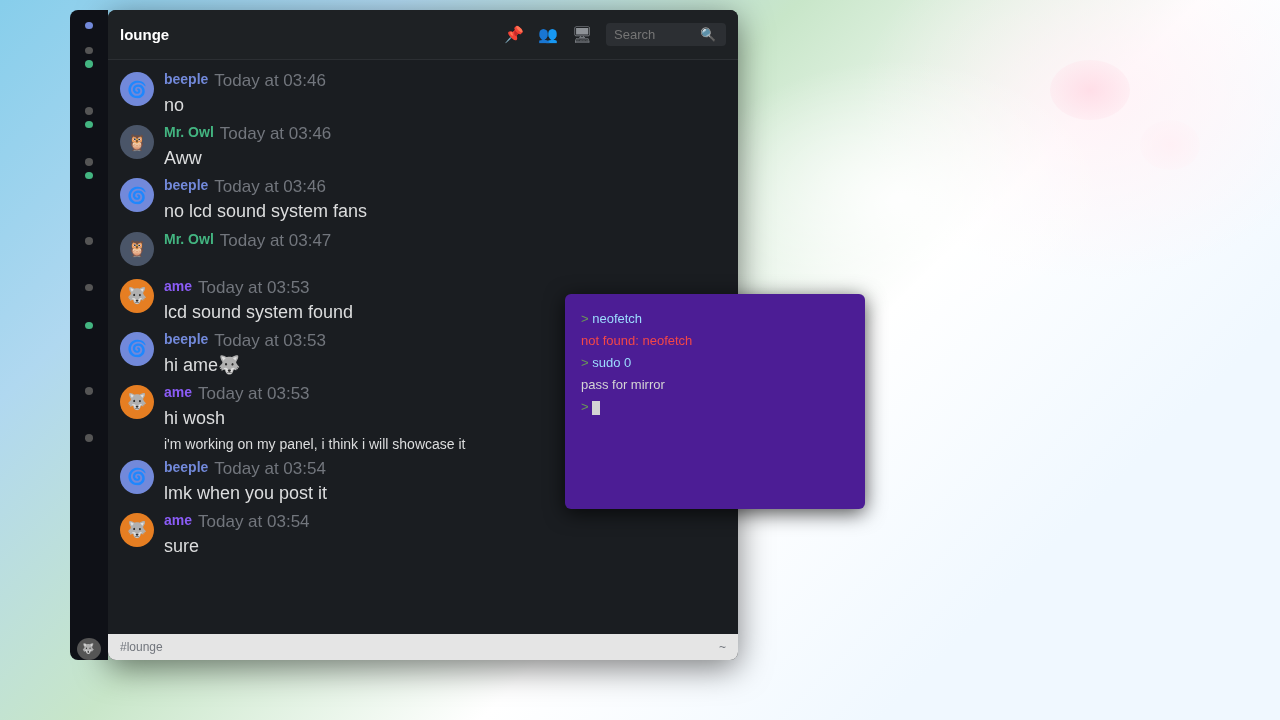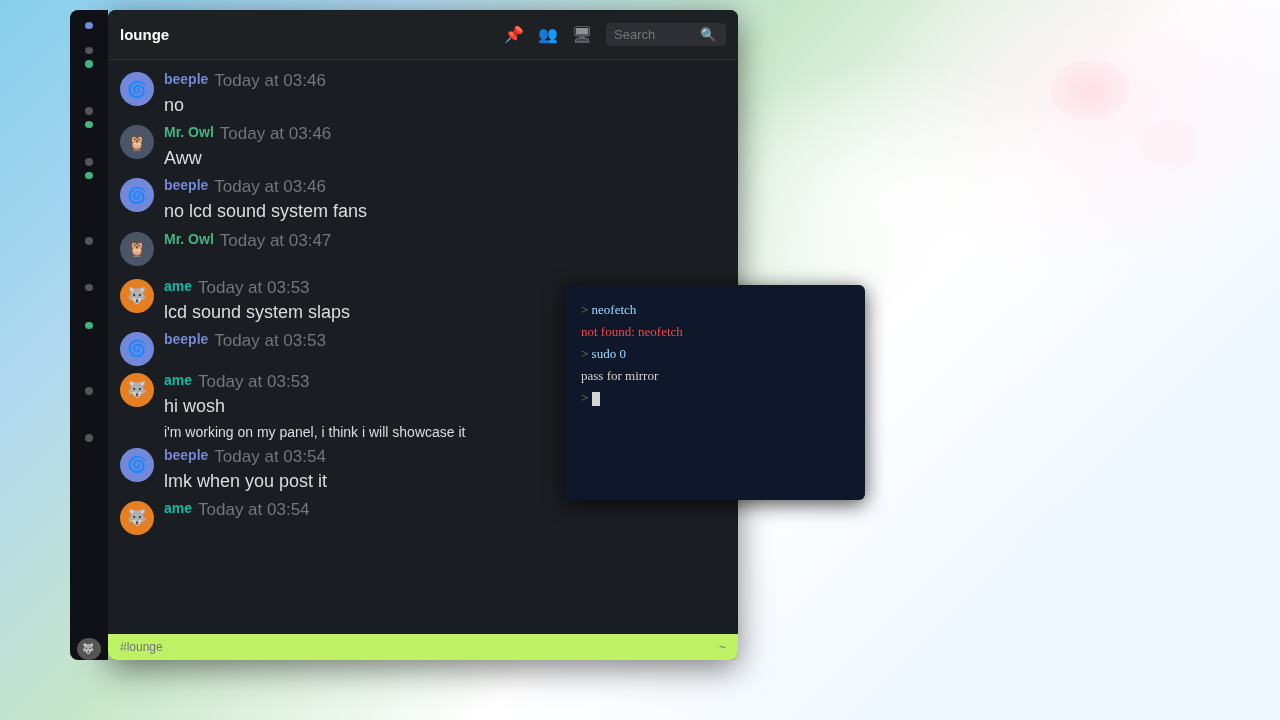--- a/index.html
+++ b/index.html
@@ -161,21 +161,21 @@
       align-items: flex-start;
       gap: 6px;
       margin-bottom: 2px;
     }
     .username {
       font-size: 14px;
       font-weight: 600;
     }
     .username-beeple { color: #7289da; }
     .username-owl { color: #43b581; }
-    .username-ame { color: #14b8a6; }
+    .username-ame { color: #8b5cf6; }
 
     .timestamp {
       color: #72767d;
       font-size: 17px;
     }
     .message-text {
       color: #dcddde;
       font-size: 18px;
       line-height: 1.4;
     }
@@ -199,49 +199,49 @@
       border-radius: 6px;
       padding: 10px 14px;
       color: #72767d;
       font-size: 14px;
       cursor: text;
     }
 
     
     .bottom-bar {
       height: 26px;
-      background: #bef264;
+      background: #e5e5e5;
       display: flex;
       align-items: center;
       justify-content: space-between;
       padding: 0 12px;
       flex-shrink: 0;
     }
     .channel-label {
       color: #72767d;
       font-size: 12px;
     }
     .tilde {
       color: #72767d;
       font-size: 12px;
     }
 
     
     .terminal-window {
       position: absolute;
-      top: 285px;
+      top: 294px;
       left: 565px;
       width: 300px;
       height: 215px;
-      background: #0f172a;
+      background: #4c1d95;
       border-radius: 6px;
       z-index: 15;
       overflow: hidden;
       box-shadow: 0 4px 20px rgba(0,0,0,0.7);
-      font-family: Liberation Serif, serif;
+      font-family: Liberation Sans, sans-serif;
     }
     .terminal-content {
       padding: 14px 16px;
       font-size: 13px;
       line-height: 1.7;
     }
     .term-prompt { color: #6a9955; }
     .term-command { color: #9cdcfe; }
     .term-error { color: #f44747; }
     .term-output { color: #d4d4d4; margin-top: 36px; }
@@ -364,31 +364,32 @@
       </div>
     </div>
 
     <div class="message-group" style="margin-top:6px;">
       <div class="avatar avatar-ame">🐺</div>
       <div class="message-content">
         <div class="message-header">
           <span class="username username-ame">ame</span>
           <span class="timestamp">Today at 03:53</span>
         </div>
-        <div class="message-text">lcd sound system slaps</div>
+        <div class="message-text">lcd sound system found</div>
       </div>
     </div>
 
     <div class="message-group">
       <div class="avatar avatar-beeple">🌀</div>
       <div class="message-content">
         <div class="message-header">
           <span class="username username-beeple">beeple</span>
           <span class="timestamp">Today at 03:53</span>
         </div>
+        <div class="message-text">hi ame🐺</div>
       </div>
     </div>
 
     <div class="message-group">
       <div class="avatar avatar-ame">🐺</div>
       <div class="message-content">
         <div class="message-header">
           <span class="username username-ame">ame</span>
           <span class="timestamp">Today at 03:53</span>
         </div>
@@ -410,20 +411,21 @@
       </div>
     </div>
 
     <div class="message-group">
       <div class="avatar avatar-ame">🐺</div>
       <div class="message-content">
         <div class="message-header">
           <span class="username username-ame">ame</span>
           <span class="timestamp">Today at 03:54</span>
         </div>
+        <div class="message-text">sure</div>
       </div>
     </div>
 
     <div style="height: 8px;"></div>
   </div>
 
 
   <div class="bottom-bar">
     <span class="channel-label">#lounge</span>
     <span class="tilde">~</span>

